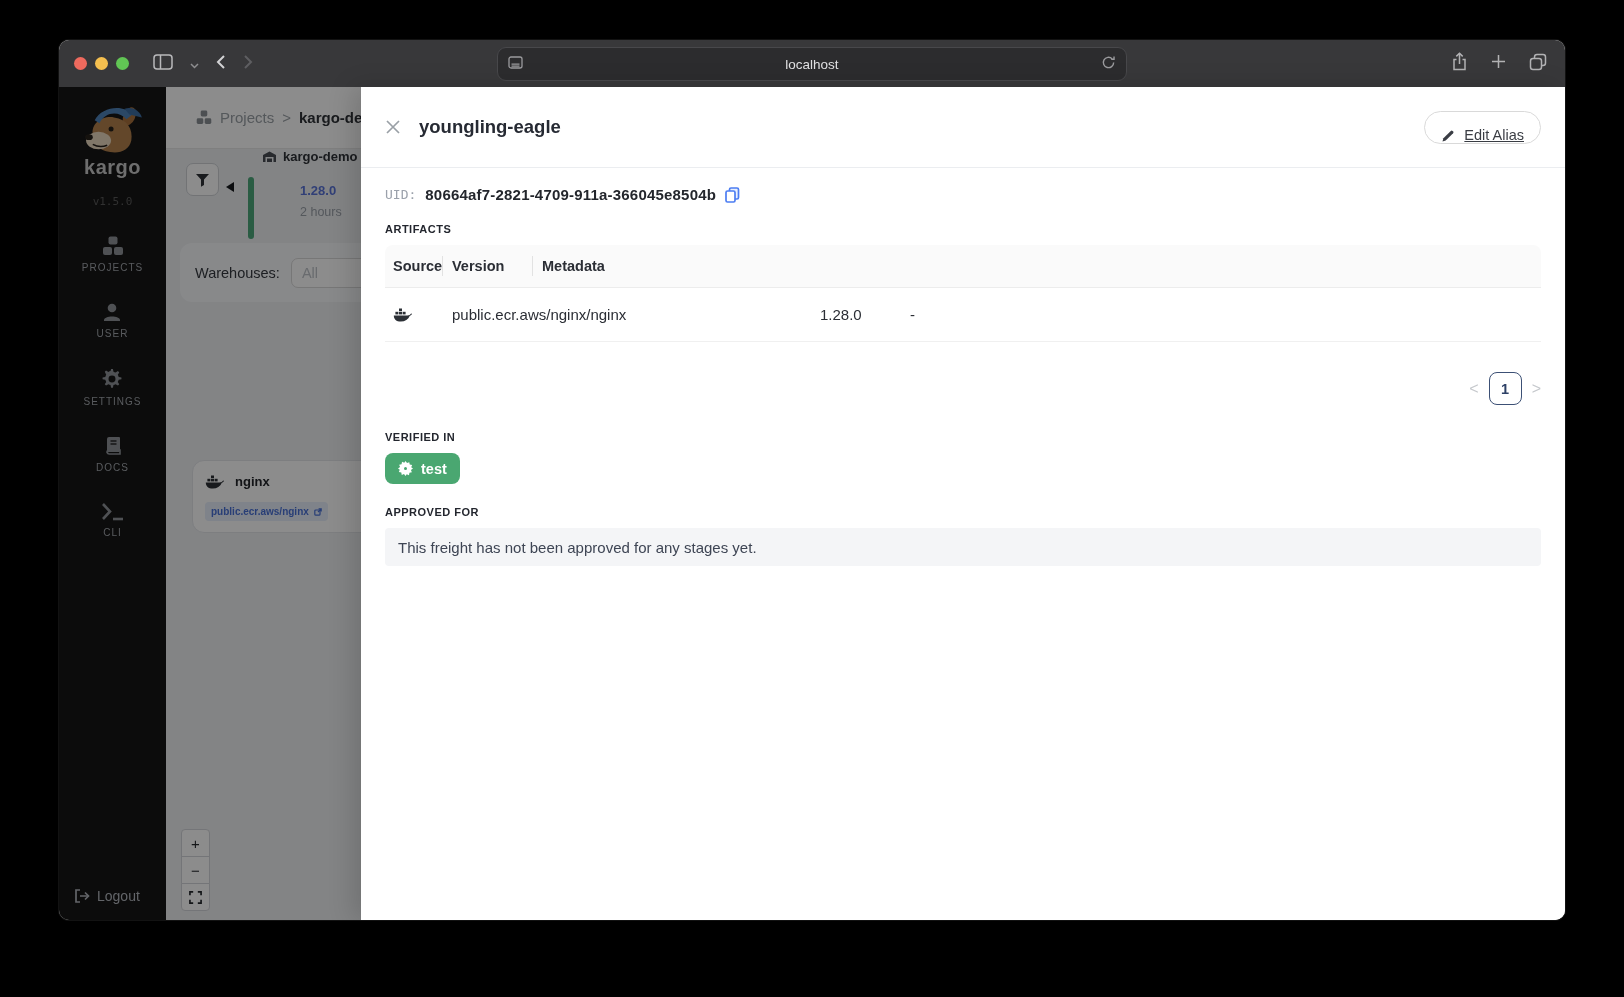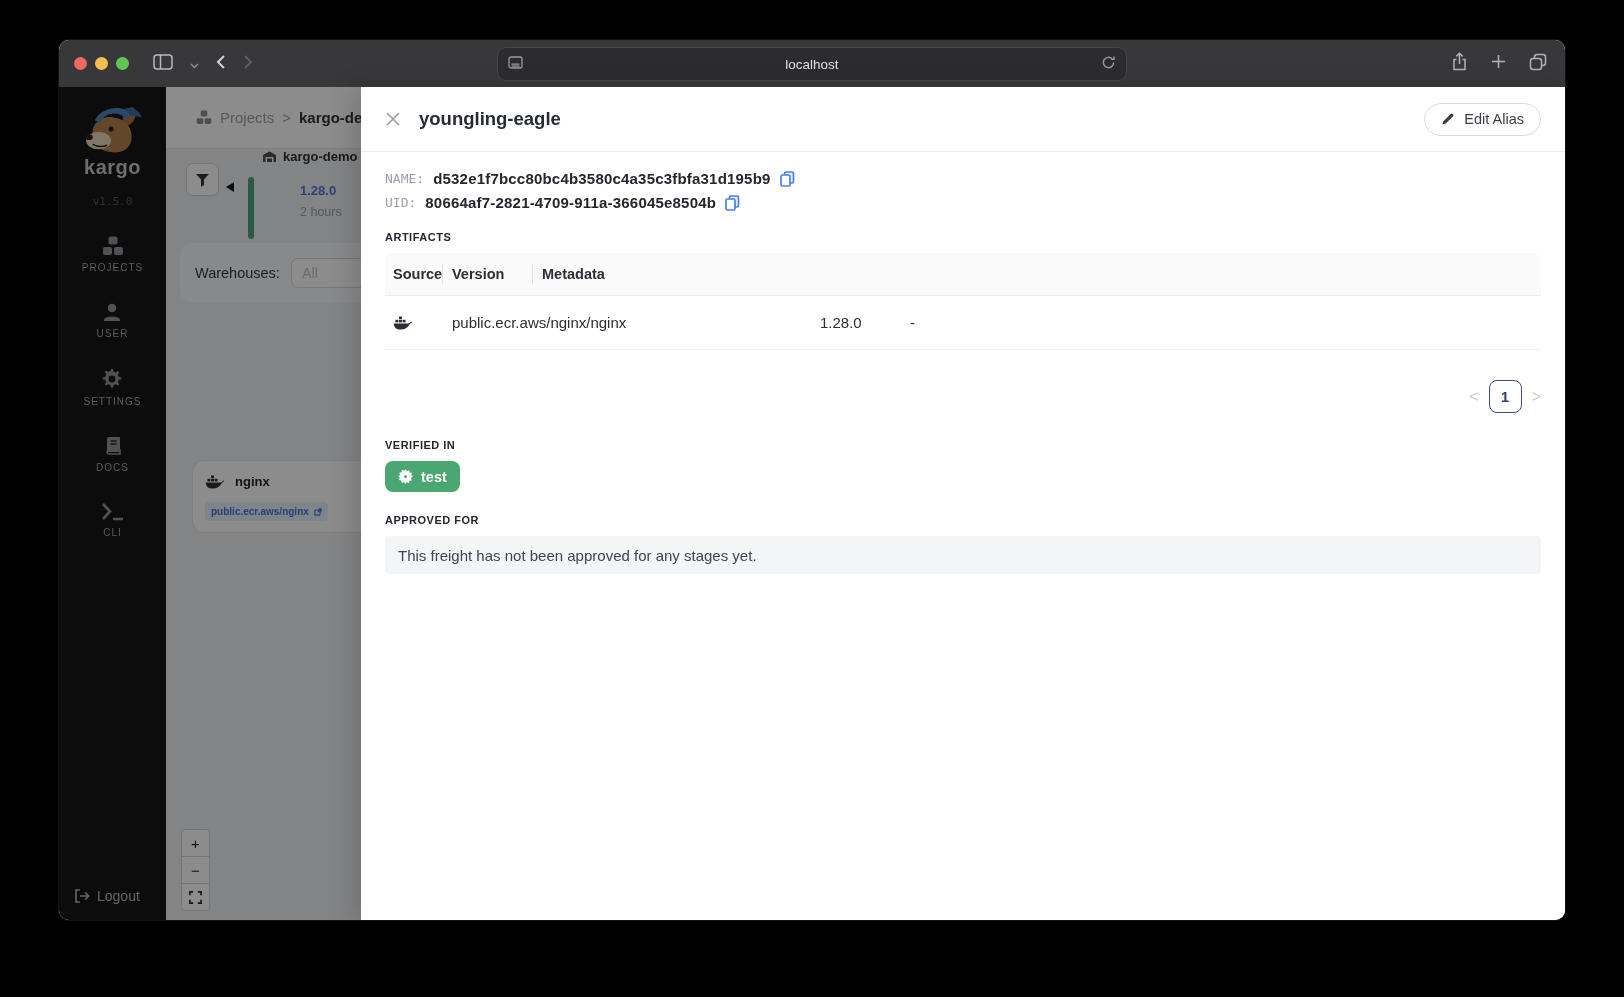--- a/index.html
+++ b/index.html
@@ -54,25 +54,25 @@
              font-size:10px;font-weight:600;border-radius:4px;padding:4px 6px;white-space:nowrap;}
   .zoomctl{position:absolute;left:15px;top:742px;display:flex;flex-direction:column;}
   .zbtn{width:27px;height:26px;background:#fff;border:1px solid #d4d6da;display:flex;align-items:center;
         justify-content:center;font-size:15px;color:#25282d;margin-top:-1px;}
   .zbtn:first-child{border-radius:4px 4px 0 0;margin-top:0;}
   .zbtn:last-child{border-radius:0 0 4px 4px;}
   
   .mask{position:absolute;left:0;top:0;bottom:0;width:302px;background:rgba(0,0,0,.45);z-index:5;}
   .drawer{position:absolute;right:0;top:0;bottom:0;width:1204px;background:#fff;z-index:6;
           box-shadow:-8px 0 24px rgba(0,0,0,.15);}
-  .drawer-head{height:64px;display:flex;align-items:center;padding:0 24px;gap:18px;border-bottom:1px solid #ebedf0;}
+  .drawer-head{height:64px;display:flex;align-items:center;padding:8px 24px;gap:18px;border-bottom:1px solid #ebedf0;}
   .drawer-title{font-size:18.5px;font-weight:700;color:#262a33;}
   .head-spacer{flex:1;}
-  .edit-btn{height:33px;padding:0 16px;border:1px solid #d9d9d9;border-radius:17px;display:flex;align-items:center;
-            gap:9px;font-size:14.5px;color:#3a3d44;background:#fff;cursor:pointer;}
+  .edit-btn{height:33px;padding:0 16px;border:1px solid #d9d9d9;border-radius:17px;display:flex;align-items:flex-end;
+            gap:9px;font-size:14.5px;color:#3a3d44;background:#fff;cursor:pointer;text-decoration:underline;}
   .tabs{display:flex;padding-left:24px;gap:36px;border-bottom:1px solid #f2f2f2;}
   .tab{display:flex;align-items:center;gap:9px;padding:19px 2px 16px;font-size:15px;color:#44474d;
        position:relative;cursor:pointer;}
   .tab.active{color:#31466b;font-weight:600;}
   .tab.active::after{content:"";position:absolute;left:0;right:0;bottom:-1px;height:3px;background:#31466b;border-radius:2px;}
   .drawer-body{padding:18px 24px 0;}
   .field-row{display:flex;align-items:center;gap:9px;margin-bottom:7px;}
   .field-label{font-family:"DejaVu Sans Mono",monospace;font-size:13px;color:#9ba1ab;}
   .field-value{font-size:15px;font-weight:600;color:#23262c;letter-spacing:.2px;}
   .section-heading{margin-top:20px;font-size:11px;font-weight:700;letter-spacing:.5px;color:#23262e;}
@@ -307,28 +307,20 @@
             <svg width="14" height="14" viewBox="0 0 14 14">
               <path d="M1.5 12.5l.9-3.2 7.4-7.4a1.3 1.3 0 011.8 0l.5.5a1.3 1.3 0 010 1.8l-7.4 7.4z" fill="#3a3d44"></path>
             </svg>
             <span>Edit Alias</span>
           </button>
         </div>
 
 
         <div class="drawer-body">
           <div class="field-row">
-            <span class="field-label">NAME:</span>
-            <span class="field-value">d532e1f7bcc80bc4b3580c4a35c3fbfa31d195b9</span>
-            <svg width="15" height="16" viewBox="0 0 15 16">
-              <rect x="4.5" y="1" width="9" height="11" rx="1.5" fill="#eaf0fe" stroke="#4c7df2" stroke-width="1.7"></rect>
-              <rect x="1" y="4" width="9" height="11" rx="1.5" fill="#fff" stroke="#4c7df2" stroke-width="1.7"></rect>
-            </svg>
-          </div>
-          <div class="field-row">
             <span class="field-label">UID:</span>
             <span class="field-value">80664af7-2821-4709-911a-366045e8504b</span>
             <svg width="15" height="16" viewBox="0 0 15 16">
               <rect x="4.5" y="1" width="9" height="11" rx="1.5" fill="#eaf0fe" stroke="#4c7df2" stroke-width="1.7"></rect>
               <rect x="1" y="4" width="9" height="11" rx="1.5" fill="#fff" stroke="#4c7df2" stroke-width="1.7"></rect>
             </svg>
           </div>
 
           <div class="section-heading">ARTIFACTS</div>
           <div class="art-table">

